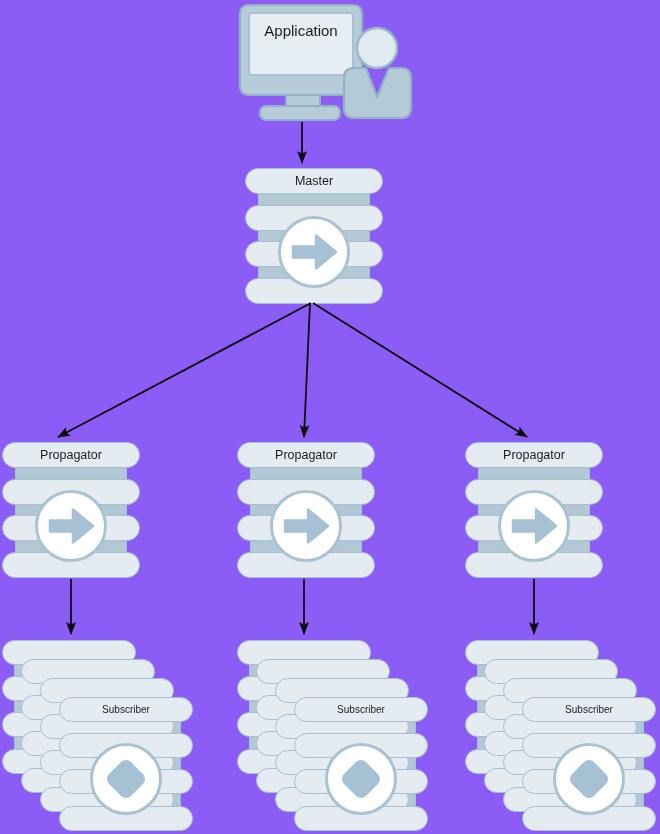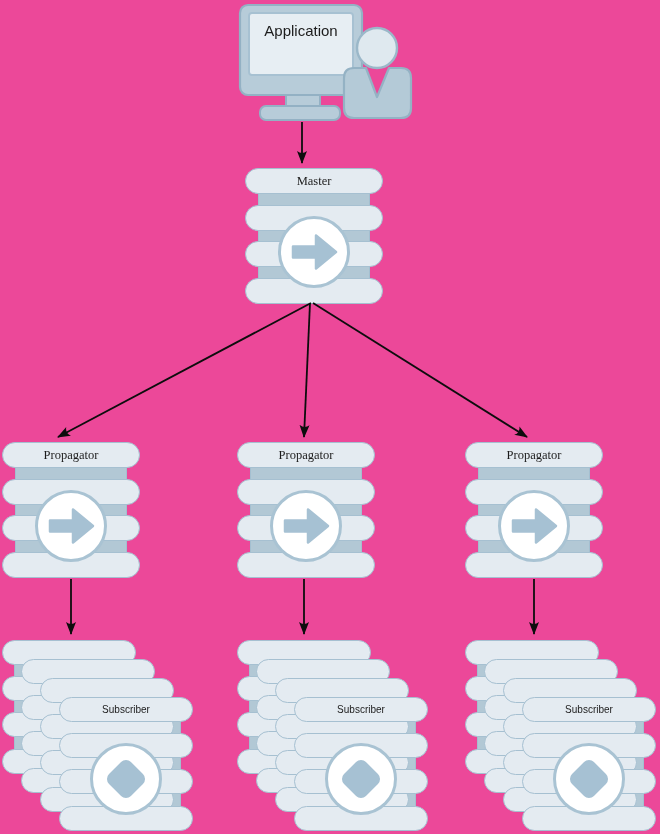--- a/index.html
+++ b/index.html
@@ -14,26 +14,26 @@
     --screen-fill:#e7eef3;
     --screen-stroke:#a7c1d2;
     --person-fill:#b4cad7;
     --person-stroke:#94b2c4;
     --head-fill:#dfe9ef;
     --edge-color:#0d0d0d;
     --text-color:#1c1c1c;
   }
   html,body{margin:0;padding:0;background:#ffffff;}
   body{font-family:"Liberation Sans", sans-serif;color:var(--text-color);}
-  .canvas{position:relative;width:660px;height:834px;background:#ec4899;overflow:hidden;}
+  .canvas{position:relative;width:660px;height:834px;background:#8b5cf6;overflow:hidden;}
 
   .edges-overlay{position:absolute;left:0;top:0;width:660px;height:834px;z-index:6;pointer-events:none;}
 
   
-  .db{position:absolute;width:138px;height:112px;z-index:3;font-family:Liberation Serif, serif;}
+  .db{position:absolute;width:138px;height:112px;z-index:3;}
   .db .disc{position:absolute;left:0;right:0;height:26px;background:var(--disc-fill);
             border:1.5px solid var(--disc-border);border-radius:13px;z-index:2;box-sizing:border-box;}
   .db .d1{top:0;} .db .d2{top:37px;} .db .d3{top:73px;} .db .d4{top:110px;}
   .db .band{position:absolute;left:13px;right:13px;height:24px;background:var(--band-fill);
             border:1px solid var(--band-border);border-radius:2px;z-index:1;box-sizing:border-box;}
   .db .b1{top:18px;} .db .b2{top:55px;} .db .b3{top:91px;}
   .db .db-label{position:absolute;top:0;left:0;right:0;height:26px;line-height:26px;
             text-align:center;font-size:12.5px;z-index:4;}
   .icon-circle{position:absolute;left:50%;top:84px;transform:translate(-50%,-50%);
             width:72px;height:72px;background:#fff;border:3px solid var(--circle-border);

